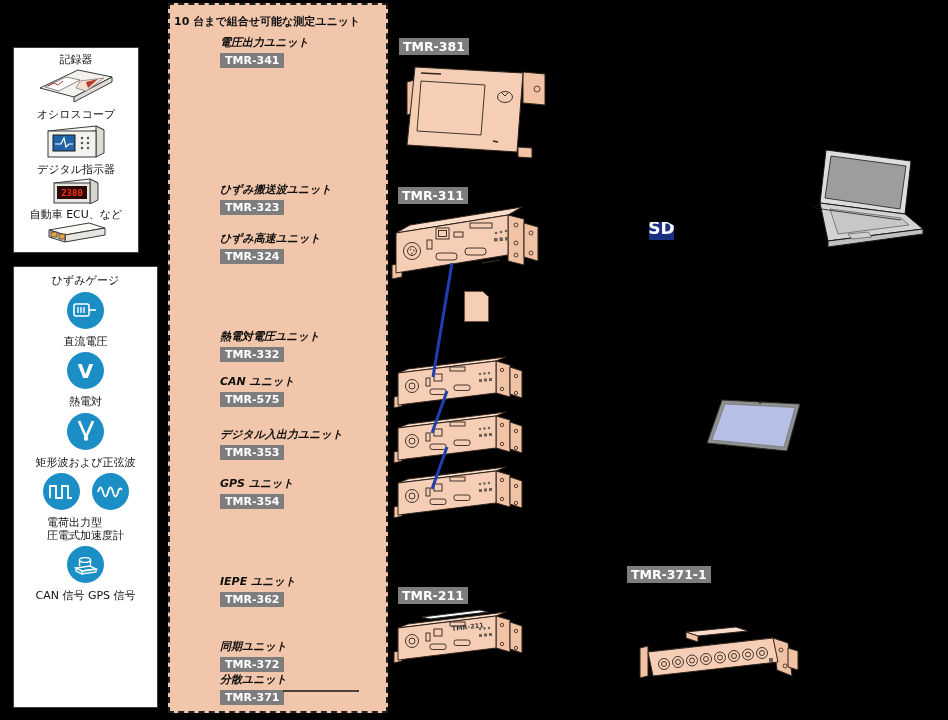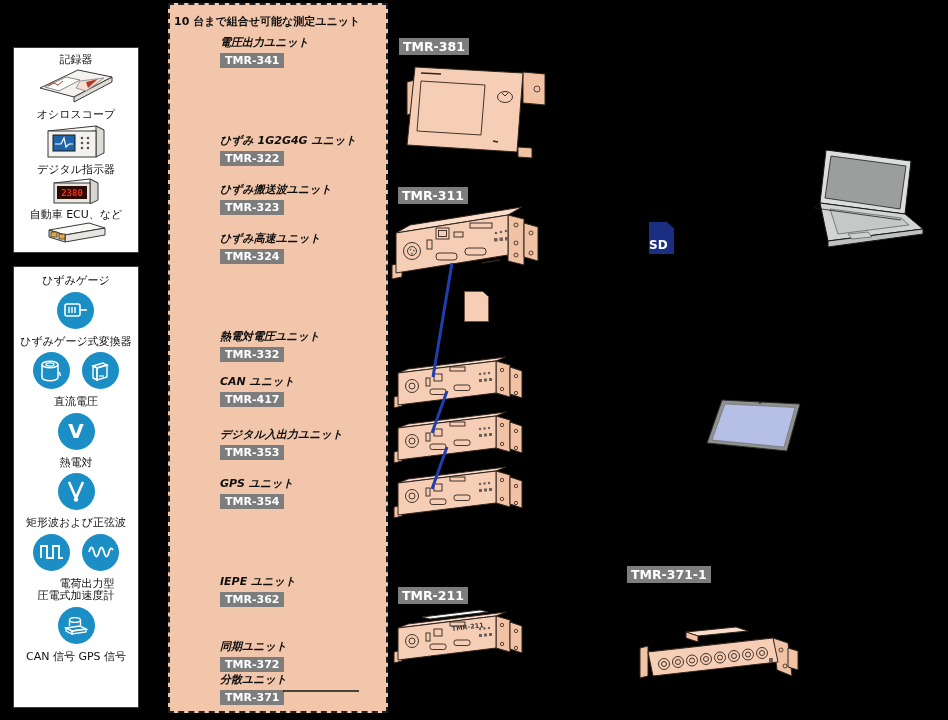--- a/index.html
+++ b/index.html
@@ -2,21 +2,21 @@
 <html><head>
 <meta charset="utf-8">
 <style>
   html,body{margin:0;padding:0;background:#000;}
   #canvas{position:relative;width:948px;height:720px;background:#000;overflow:hidden;
           font-family:"DejaVu Sans","Liberation Sans",sans-serif;}
   
   .src-box{position:absolute;background:#ffffff;border:1px solid #3c3c3c;box-sizing:border-box;}
   #box-sources-top{left:13px;top:47px;width:126px;height:206px;display:flex;flex-direction:column;
                    align-items:center;justify-content:space-between;padding:5px 11px 6px;}
-  #box-sources-bottom{left:13px;top:266px;width:126px;height:442px;display:flex;flex-direction:column;
+  #box-sources-bottom{left:13px;top:266px;width:145px;height:442px;display:flex;flex-direction:column;
                    align-items:center;padding-top:8px;box-sizing:border-box;}
   .src-label{font-size:11px;color:#111;line-height:13px;text-align:center;white-space:nowrap;}
   .group{display:flex;flex-direction:column;align-items:center;margin-bottom:7px;}
   .group-label{font-size:11px;color:#111;line-height:12.5px;text-align:center;white-space:pre-line;margin-bottom:4px;}
   .icon-row{display:flex;gap:12px;align-items:center;justify-content:center;}
   .bluecircle{width:37px;height:37px;border-radius:50%;background:#1b8ec6;display:flex;
               align-items:center;justify-content:center;color:#fff;font-weight:bold;}
   .circle-text{font-size:12.5px;font-weight:bold;color:#fff;letter-spacing:-0.5px;}
   .vtext{font-size:20px;font-weight:bold;}
   
@@ -33,22 +33,22 @@
   svg.device{position:absolute;overflow:visible;}
   .d-body{fill:#f6ceb6;stroke:#30241c;stroke-width:1;}
   .d-top{fill:#f9dcc9;stroke:#30241c;stroke-width:1;}
   .d-side{fill:#f1c2a4;stroke:#30241c;stroke-width:1;}
   .d-det{fill:#f6ceb6;stroke:#30241c;stroke-width:0.9;}
   .d-dark{fill:#6d6156;}
   .d-hole{fill:none;stroke:#30241c;stroke-width:0.8;} svg.gray .d-top{fill:#fafaf8;}
   svg.gray .d-body,svg.gray .d-top,svg.gray .d-side,svg.gray .d-det{stroke:#2a2a2a;}
   
   .sd-shape{position:absolute;clip-path:polygon(0 0,72% 0,100% 20%,100% 100%,0 100%);}
-  #sd-card-icon{left:649px;top:222px;width:25px;height:32px;background:#1b2f82;display:flex;
-                align-items:flex-end;color:#fff;font-weight:bold;font-size:12px;
+  #sd-card-icon{left:649px;top:222px;width:25px;height:18px;background:#1b2f82;display:flex;
+                align-items:flex-end;justify-content:center;color:#fff;font-weight:bold;font-size:17px;
                 padding-bottom:2px;box-sizing:border-box;}
   #sd-card-salmon{left:464px;top:291px;width:23px;height:29px;background:#f6ceb6;border:1px solid #6b4f3d;}
   #overlay{position:absolute;left:0;top:0;z-index:60;pointer-events:none;}
 </style>
 </head>
 <body>
 
 <div id="canvas">
 
   <svg width="0" height="0" style="position:absolute">
@@ -138,41 +138,20 @@
         <span class="bluecircle">
           <svg width="24" height="16" viewBox="0 0 24 16">
             <rect x="1" y="2" width="15" height="12" rx="2" fill="none" stroke="#fff" stroke-width="1.6"></rect>
             <path d="M5,5 v6 M8,5 v6 M11,5 v6" stroke="#fff" stroke-width="1.4" fill="none"></path>
             <path d="M16,8 h7" stroke="#fff" stroke-width="1.6"></path>
           </svg>
         </span>
       </div>
     </div>
 
-    <div class="group">
-      <div class="group-label">ひずみゲージ式変換器</div>
-      <div class="icon-row">
-        <span class="bluecircle">
-          <svg width="20" height="22" viewBox="0 0 20 22">
-            <ellipse cx="9" cy="4.5" rx="8" ry="3.2" fill="none" stroke="#fff" stroke-width="1.5"></ellipse>
-            <path d="M1,4.5 v13 a8,3.2 0 0 0 16,0 v-13" fill="none" stroke="#fff" stroke-width="1.5"></path>
-            <ellipse cx="9" cy="4.5" rx="4" ry="1.6" fill="none" stroke="#fff" stroke-width="1.2"></ellipse>
-            <path d="M17,12 q3,1 2,4" fill="none" stroke="#fff" stroke-width="1.4"></path>
-          </svg>
-        </span>
-        <span class="bluecircle">
-          <svg width="20" height="22" viewBox="0 0 20 22">
-            <polygon points="3,6 13,3 17,5 7,8" fill="none" stroke="#fff" stroke-width="1.4"></polygon>
-            <polygon points="3,6 7,8 7,20 3,18" fill="none" stroke="#fff" stroke-width="1.4"></polygon>
-            <polygon points="7,8 17,5 17,17 7,20" fill="none" stroke="#fff" stroke-width="1.4"></polygon>
-            <path d="M9,16 h5" stroke="#fff" stroke-width="1.2"></path>
-          </svg>
-        </span>
-      </div>
-    </div>
 
     <div class="group">
       <div class="group-label">直流電圧</div>
       <div class="icon-row">
         <span class="bluecircle">
           <span class="vtext">V</span>
         </span>
       </div>
     </div>
 
@@ -198,21 +177,21 @@
         </span>
         <span class="bluecircle">
           <svg width="26" height="18" viewBox="0 0 26 18">
             <path d="M1,9 q2.5,-9 5,0 q2.5,9 5,0 q2.5,-9 5,0 q2.5,9 5,0 q1.5,-6 4,-2" fill="none" stroke="#fff" stroke-width="1.8"></path>
           </svg>
         </span>
       </div>
     </div>
 
     <div class="group">
-      <div class="group-label" style="text-align:right">電荷出力型
+      <div class="group-label" style="text-align:left">電荷出力型
 圧電式加速度計</div>
       <div class="icon-row">
         <span class="bluecircle">
           <svg width="24" height="20" viewBox="0 0 24 20">
             <polygon points="2,13 16,11 22,14 8,16" fill="none" stroke="#fff" stroke-width="1.5"></polygon>
             <polygon points="2,13 8,16 8,19 2,16" fill="none" stroke="#fff" stroke-width="1.3"></polygon>
             <polygon points="8,16 22,14 22,17 8,19" fill="none" stroke="#fff" stroke-width="1.3"></polygon>
             <ellipse cx="11" cy="5" rx="5.5" ry="2.4" fill="none" stroke="#fff" stroke-width="1.4"></ellipse>
             <path d="M5.5,5 v6 M16.5,5 v5.5" stroke="#fff" stroke-width="1.4"></path>
           </svg>
@@ -225,39 +204,35 @@
     </div>
   </div>
 
   <div id="units-panel">
     <div id="units-title">10 台まで組合せ可能な測定ユニット</div>
 
     <div class="unit-item" style="top:31px">
       <div class="unit-name">電圧出力ユニット</div>
       <span class="badge">TMR-341</span>
     </div>
-    <div class="unit-item" style="top:129px">
-      <div class="unit-name">ひずみ 1G2G4G ユニット</div>
-      <span class="badge">TMR-322</span>
-    </div>
     <div class="unit-item" style="top:178px">
       <div class="unit-name">ひずみ搬送波ユニット</div>
       <span class="badge">TMR-323</span>
     </div>
     <div class="unit-item" style="top:227px">
       <div class="unit-name">ひずみ高速ユニット</div>
       <span class="badge">TMR-324</span>
     </div>
     <div class="unit-item" style="top:325px">
       <div class="unit-name">熱電対電圧ユニット</div>
       <span class="badge">TMR-332</span>
     </div>
     <div class="unit-item" style="top:370px">
       <div class="unit-name">CAN ユニット</div>
-      <span class="badge">TMR-417</span>
+      <span class="badge">TMR-575</span>
     </div>
     <div class="unit-item" style="top:423px">
       <div class="unit-name">デジタル入出力ユニット</div>
       <span class="badge">TMR-353</span>
     </div>
     <div class="unit-item" style="top:472px">
       <div class="unit-name">GPS ユニット</div>
       <span class="badge">TMR-354</span>
     </div>
     <div class="unit-item" style="top:570px">

